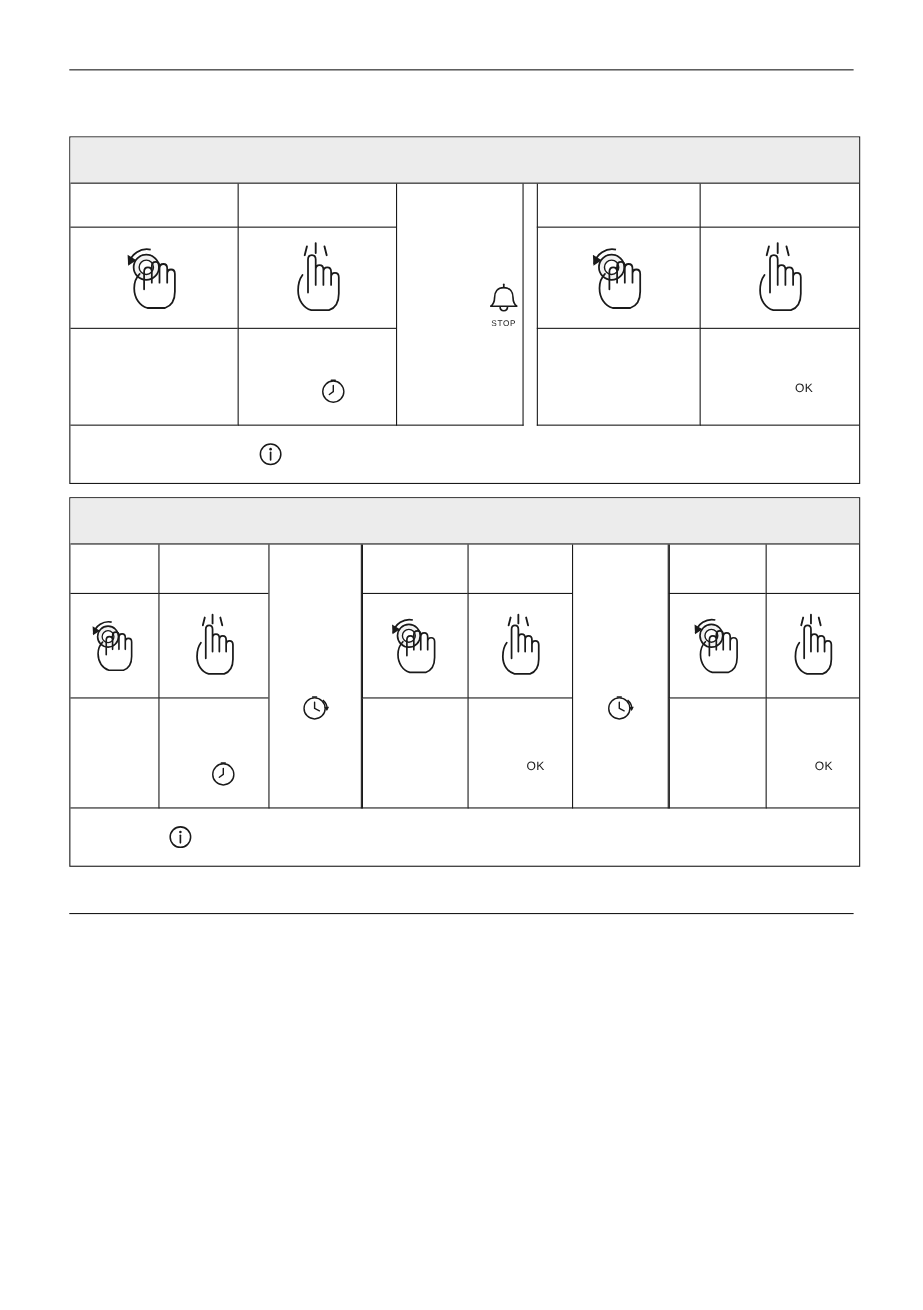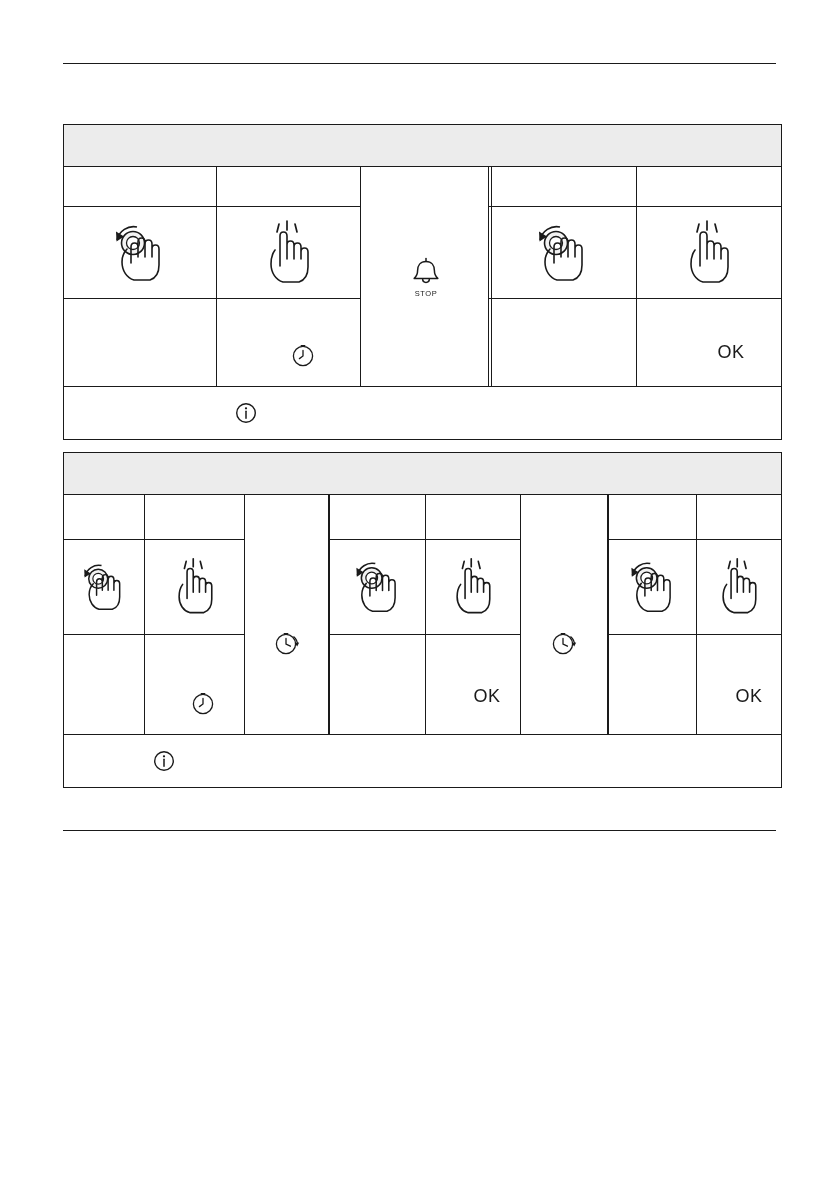--- a/index.html
+++ b/index.html
@@ -55,21 +55,21 @@
     box-sizing: border-box;
     display: flex;
     align-items: center;
     justify-content: center;
     overflow: hidden;
   }
   .bl { border-left: 1.2px solid #1a1a1a; }
   .bb { border-bottom: 1.2px solid #1a1a1a; }
 
   .ok-text {
-    font-size: 18px;
+    font-size: 11px;
     letter-spacing: 0.4px;
     color: #1a1a1a;
   }
 
   .stop-wrap {
     display: flex;
     flex-direction: column;
     align-items: center;
     justify-content: center;
     gap: 1px;
@@ -90,21 +90,21 @@
   <div class="rule rule-top"></div>
 
   <div class="rule rule-bottom"></div>
 
   <div class="tbl" style="left:63px; top:124px; width:719px; height:316px;">
 
     <div class="tbl-head"></div>
 
     <div class="grid" style="width:100%; height:273px;">
 
-      <div class="cell bl bb" style="left:296px; top:0; width:132px; height:220px; border-right:1.2px solid #1a1a1a;">
+      <div class="cell bl bb" style="left:296px; top:0; width:116px; height:220px; border-right:1.2px solid #1a1a1a;justify-content:flex-end;">
         <div class="stop-wrap">
           <span>
             <svg width="34" height="32" viewBox="0 0 34 32">
               <path d="M17 5.5 C11.2 5.5 8.6 9.6 8.6 14.6 C8.6 19.4 6.4 21.4 5.2 22.4 L28.8 22.4 C27.6 21.4 25.4 19.4 25.4 14.6 C25.4 9.6 22.8 5.5 17 5.5 Z" fill="none" stroke="#1a1a1a" stroke-width="1.5" stroke-linejoin="round"></path>
               <path d="M17 5.4 L17 2.4" fill="none" stroke="#1a1a1a" stroke-width="1.5" stroke-linecap="round"></path>
               <path d="M13.6 22.6 C13.6 25.1 15.1 26.5 17 26.5 C18.9 26.5 20.4 25.1 20.4 22.6" fill="none" stroke="#1a1a1a" stroke-width="1.5"></path>
             </svg>
           </span>
           <span class="stop-label">STOP</span>
         </div>

